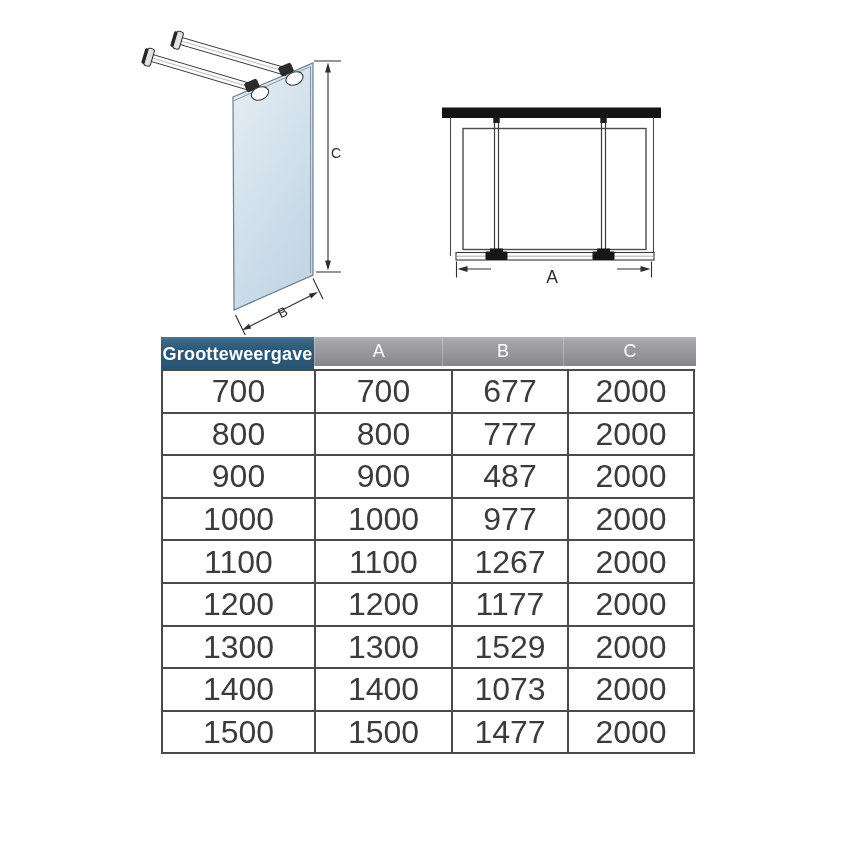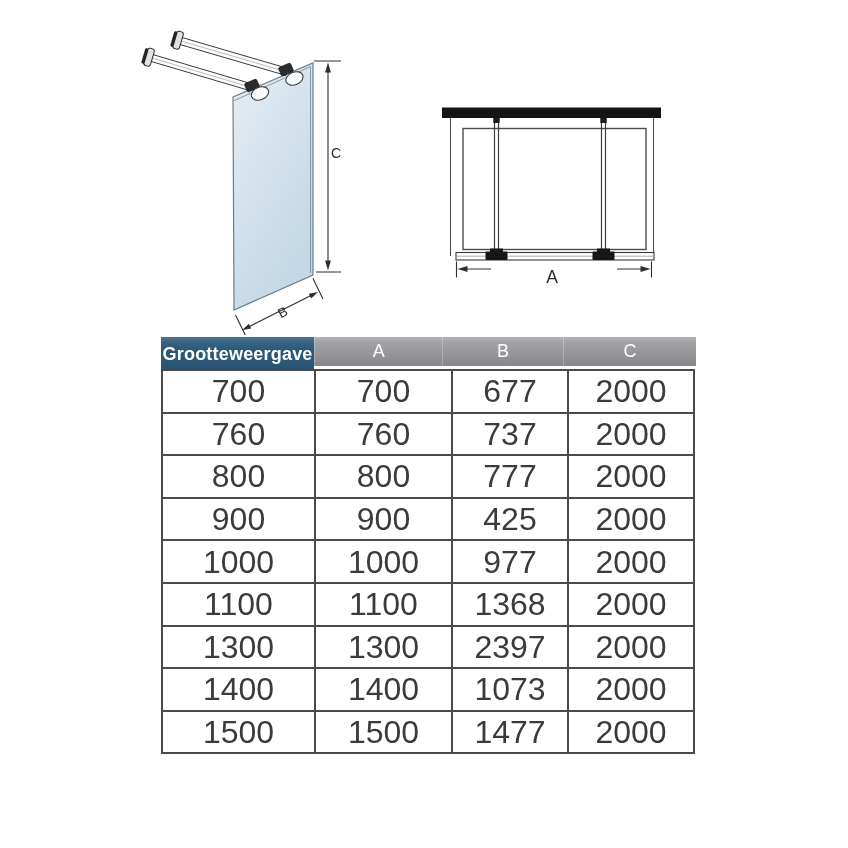--- a/index.html
+++ b/index.html
@@ -162,53 +162,53 @@
       <col style="width:126px">
     </colgroup>
     <tbody>
         <tr>
           <td>700</td>
           <td>700</td>
           <td>677</td>
           <td>2000</td>
         </tr>
         <tr>
-          <td>760</td>
-          <td>760</td>
-          <td>737</td>
-          <td>2000</td>
-        </tr>
-        <tr>
           <td>800</td>
           <td>800</td>
           <td>777</td>
           <td>2000</td>
         </tr>
         <tr>
           <td>900</td>
           <td>900</td>
-          <td>425</td>
+          <td>487</td>
           <td>2000</td>
         </tr>
         <tr>
           <td>1000</td>
           <td>1000</td>
           <td>977</td>
           <td>2000</td>
         </tr>
         <tr>
           <td>1100</td>
           <td>1100</td>
-          <td>1368</td>
+          <td>1267</td>
+          <td>2000</td>
+        </tr>
+        <tr>
+          <td>1200</td>
+          <td>1200</td>
+          <td>1177</td>
           <td>2000</td>
         </tr>
         <tr>
           <td>1300</td>
           <td>1300</td>
-          <td>2397</td>
+          <td>1529</td>
           <td>2000</td>
         </tr>
         <tr>
           <td>1400</td>
           <td>1400</td>
           <td>1073</td>
           <td>2000</td>
         </tr>
         <tr>
           <td>1500</td>

